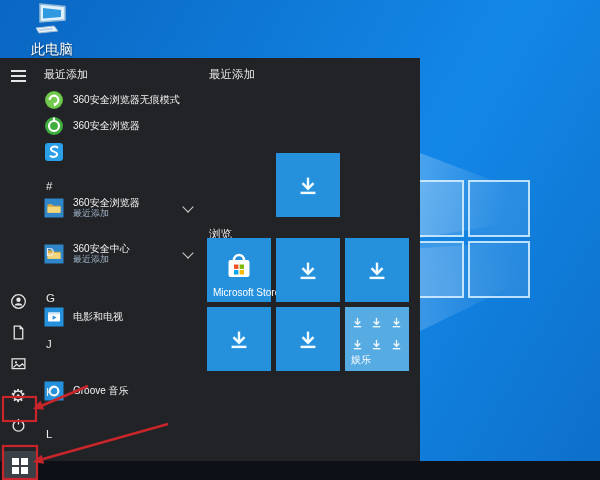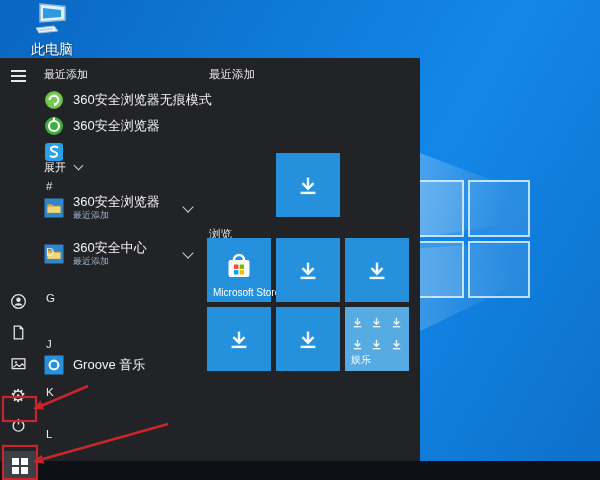--- a/index.html
+++ b/index.html
@@ -41,21 +41,21 @@
   #hamburger .bars i{display:block;width:15px;height:2px;background:#e6e6e6;}
   #rail-bottom{position:absolute;bottom:21px;left:0;display:flex;flex-direction:column;gap:5px;}
   .gear-glyph{font-size:18px;line-height:1;color:#e6e6e6;}
   
   #app-list{position:absolute;left:36px;top:0;width:164px;height:100%;}
   .abs{position:absolute;left:0;width:100%;}
   .list-header{font-size:11px;color:#f0f0f0;padding-left:8px;}
   .letter{font-size:11.5px;color:#eaeaea;padding-left:10px;}
   .app-row{height:26px;display:flex;align-items:center;gap:9px;padding-left:8px;box-sizing:border-box;}
   .app-row .ic{width:20px;height:20px;flex:0 0 20px;}
-  .app-row .t{font-size:13px;color:#f2f2f2;white-space:nowrap;}
+  .app-row .t{font-size:10px;color:#f2f2f2;white-space:nowrap;}
   .app-row .tc{display:flex;flex-direction:column;line-height:1.15;}
   .app-row .cap{font-size:9px;color:#9fb3c8;}
   .chev{position:absolute;right:8px;width:7px;height:7px;border-right:1.5px solid #cfcfcf;
     border-bottom:1.5px solid #cfcfcf;transform:rotate(45deg);top:50%;margin-top:-5px;}
   .row-wrap{position:relative;}
   
   #tiles{position:absolute;left:207px;top:0;width:210px;}
   .group-title{position:absolute;left:2px;font-size:11.5px;color:#e8e8e8;}
   .tile-grid{position:absolute;display:grid;grid-template-columns:repeat(3,64px);gap:5px;}
   .tile{width:64px;height:64px;background:#2591dd;position:relative;box-sizing:border-box;}
@@ -166,24 +166,20 @@
             </svg></span>
     <span class="t">360安全浏览器</span>
         </div>
         <div class="abs app-row" style="top: 81px;">
           <span class="ic"><svg width="20" height="20" viewBox="0 0 20 20">
               <rect x="1" y="1" width="18" height="18" rx="3" fill="#2aa0e8"></rect>
         <path d="M13.4,5.4 C10.5,3.6 6.3,5.2 7.1,7.7 C7.9,10 12.2,9.2 13,11.6 C13.8,14.2 9.6,15.9 6.5,14.2" stroke="#fff" stroke-width="2" fill="none" stroke-linecap="round"></path>
             </svg></span>
         </div>
       </div>
-    <div class="abs list-header" style="top:102px">
-      <span>展开</span>
-      <span style="display:inline-block;width:6px;height:6px;border-right:1.5px solid #cfcfcf;border-bottom:1.5px solid #cfcfcf;transform:rotate(45deg);margin-left:6px;vertical-align:2px;"></span>
-    </div>
     <div id="section-rows">
         <div class="abs letter" style="top: 122px;">#</div>
         <div class="abs app-row row-wrap" style="top: 138px; height: 23px;">
           <span class="ic"><svg width="20" height="20" viewBox="0 0 20 20">
               <rect x="0.5" y="0.5" width="19" height="19" fill="#2f86c9"></rect>
         <path d="M3.5,6.2 h4.4 l1.5,1.6 h7.1 v7 h-13 z" fill="#d9a842"></path>
         <path d="M3.5,8.8 h13 v6 h-13 z" fill="#f3d77c"></path>
             </svg></span>
           <span class="tc">
             <span class="t">360安全浏览器</span>
@@ -197,20 +193,29 @@
         <path d="M3.5,6.2 h4.4 l1.5,1.6 h7.1 v7 h-13 z" fill="#d9a842"></path>
         <path d="M3.5,8.8 h13 v6 h-13 z" fill="#f3d77c"></path>
             </svg></span>
           <span class="tc">
             <span class="t">360安全中心</span>
         <span class="cap">最近添加</span>
           </span>
           <span class="chev"></span>
         </div>
         <div class="abs letter" style="top: 188px;">D</div>
+        <div class="abs app-row row-wrap" style="top: 200px;">
+          <span class="ic"><svg width="20" height="20" viewBox="0 0 20 20">
+              <rect x="0.5" y="0.5" width="19" height="19" fill="#2591dd"></rect>
+        <rect x="4" y="5.5" width="12" height="9" rx="1" fill="#fff"></rect>
+        <rect x="4" y="5.5" width="12" height="2" fill="#cfe6f7"></rect>
+        <polygon points="8.6,8.5 12.6,10.6 8.6,12.7" fill="#2591dd"></polygon>
+            </svg></span>
+          <span class="t">电影和电视</span>
+        </div>
         <div class="abs letter" style="top: 234px;">G</div>
         <div class="abs app-row row-wrap" style="top: 248px;">
           <span class="ic"><svg width="20" height="20" viewBox="0 0 20 20">
               <rect x="0.5" y="0.5" width="19" height="19" fill="#2591dd"></rect>
         <circle cx="10" cy="10" r="4.4" stroke="#fff" stroke-width="2.1" fill="none"></circle>
             </svg></span>
           <span class="t">Groove 音乐</span>
         </div>
         <div class="abs letter" style="top: 280px;">J</div>
         <div class="abs letter" style="top: 328px;">K</div>

